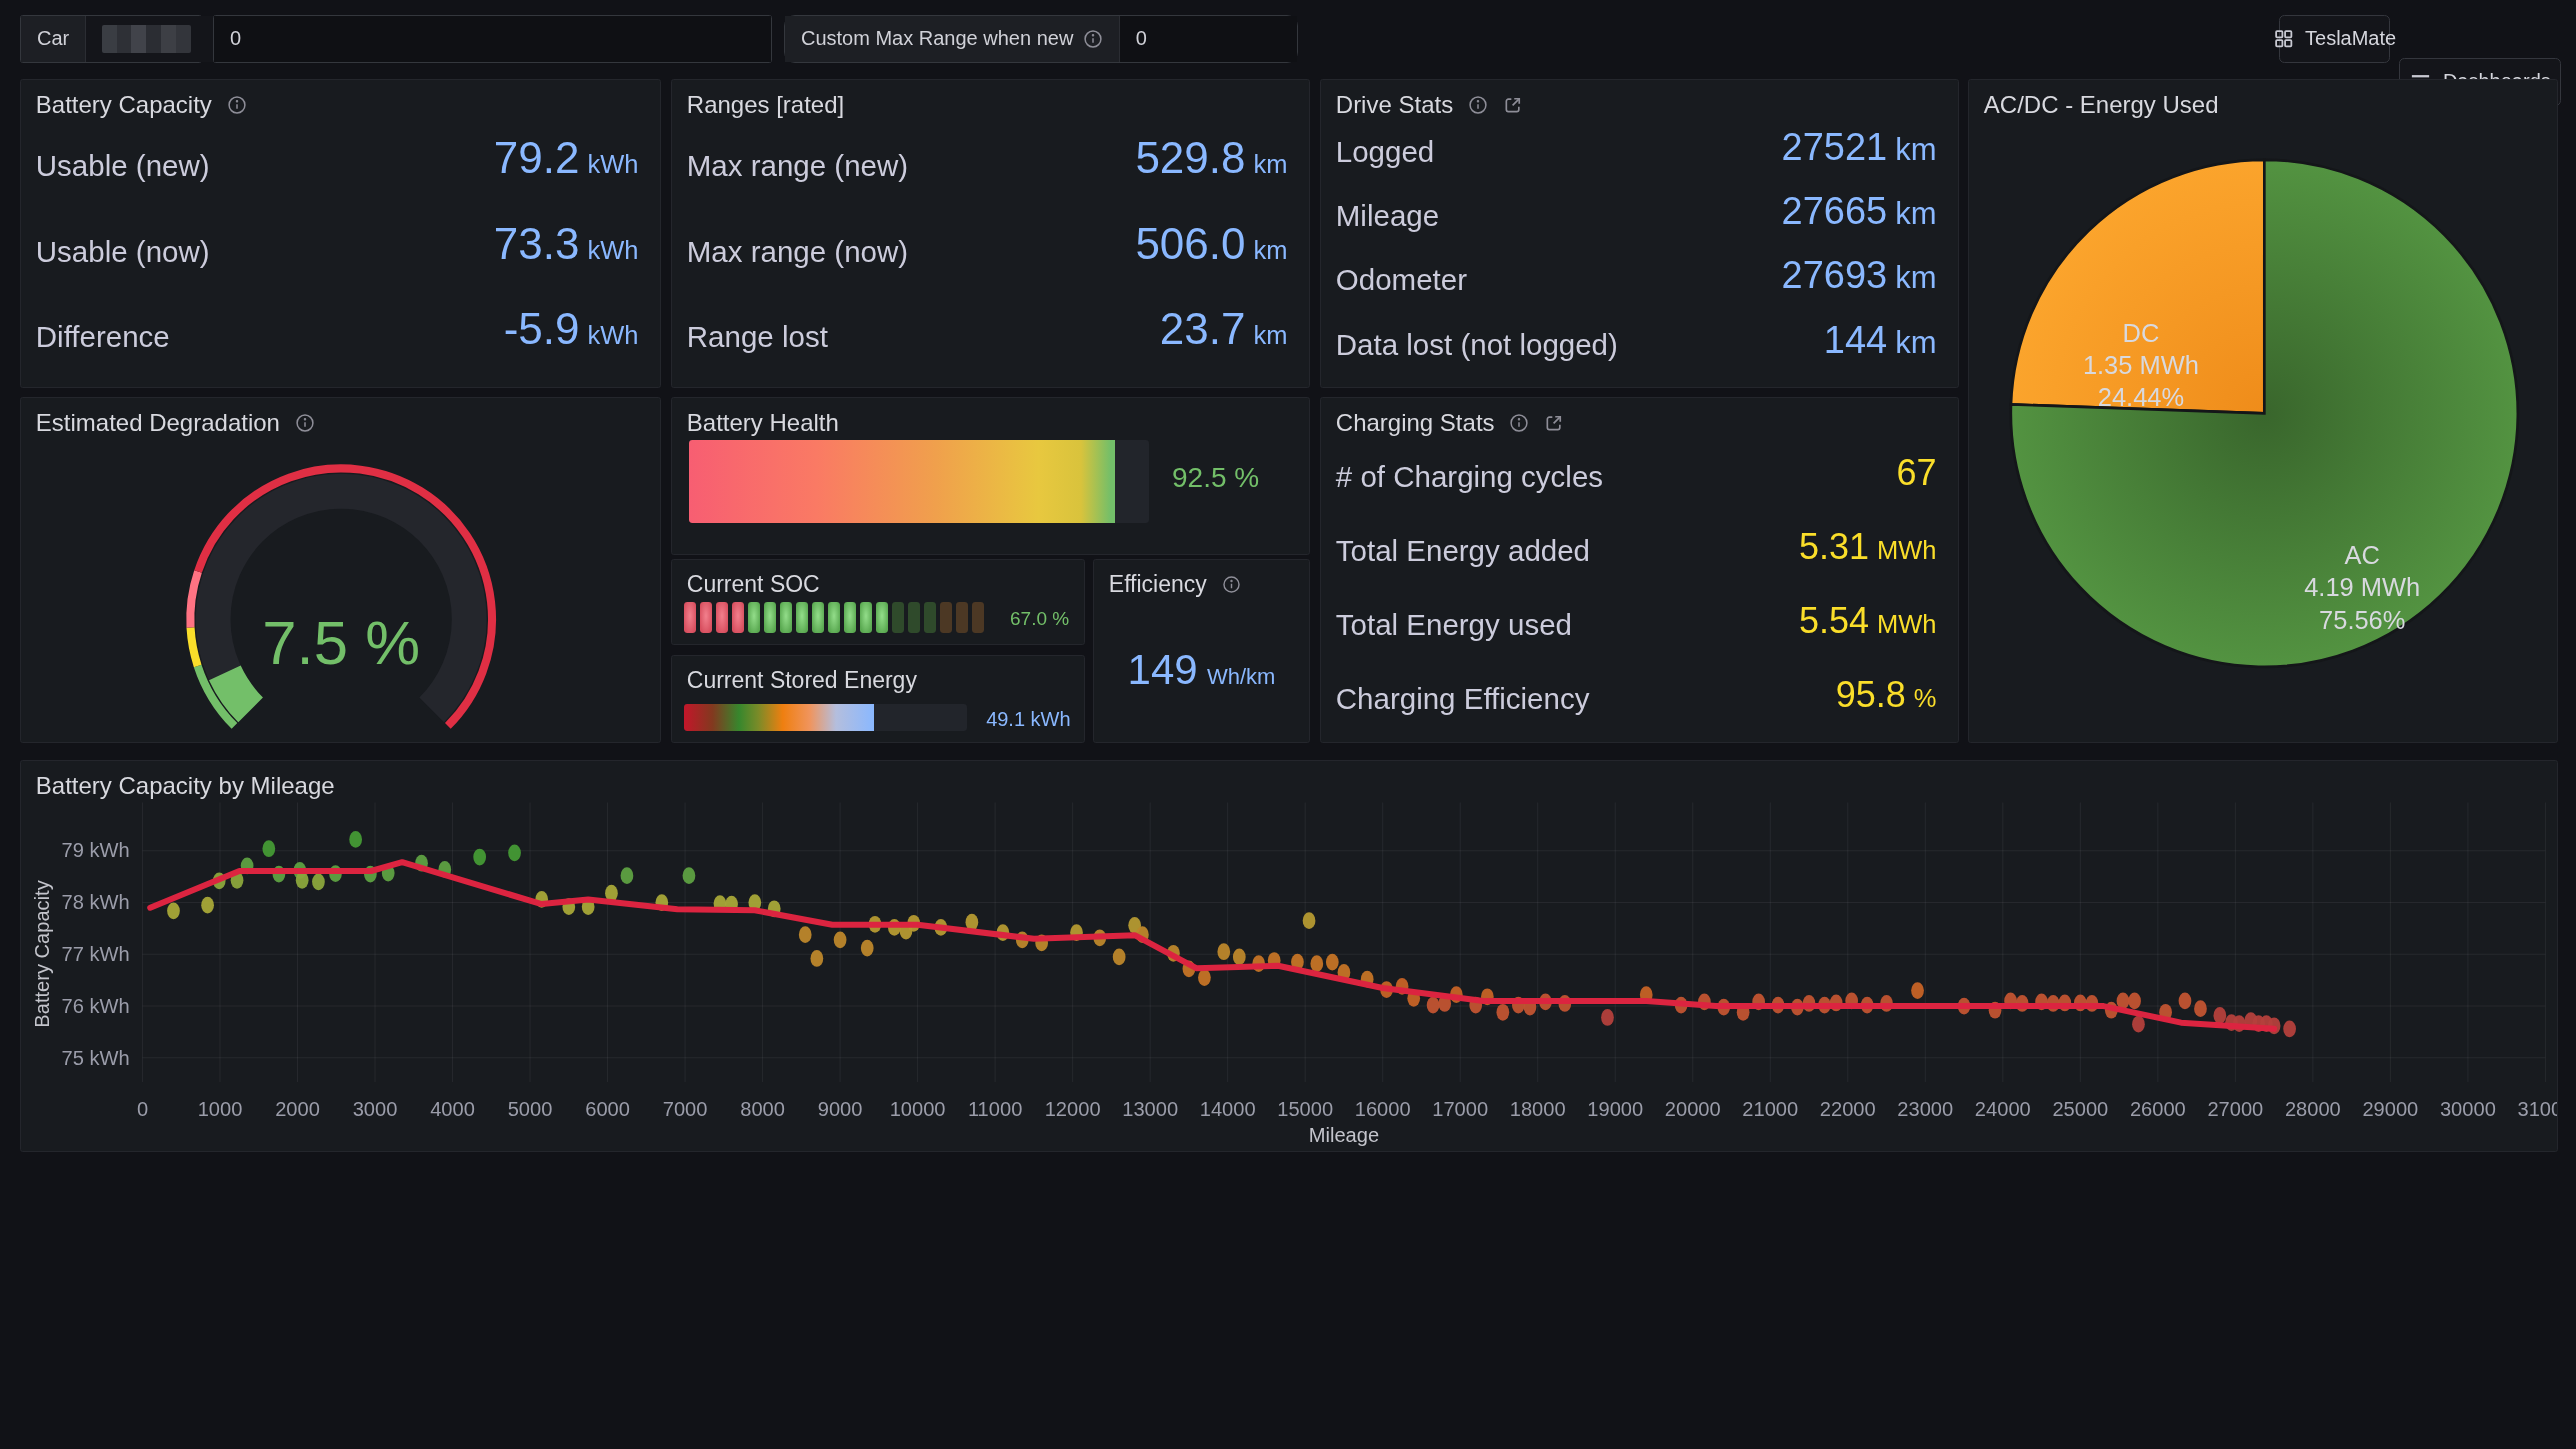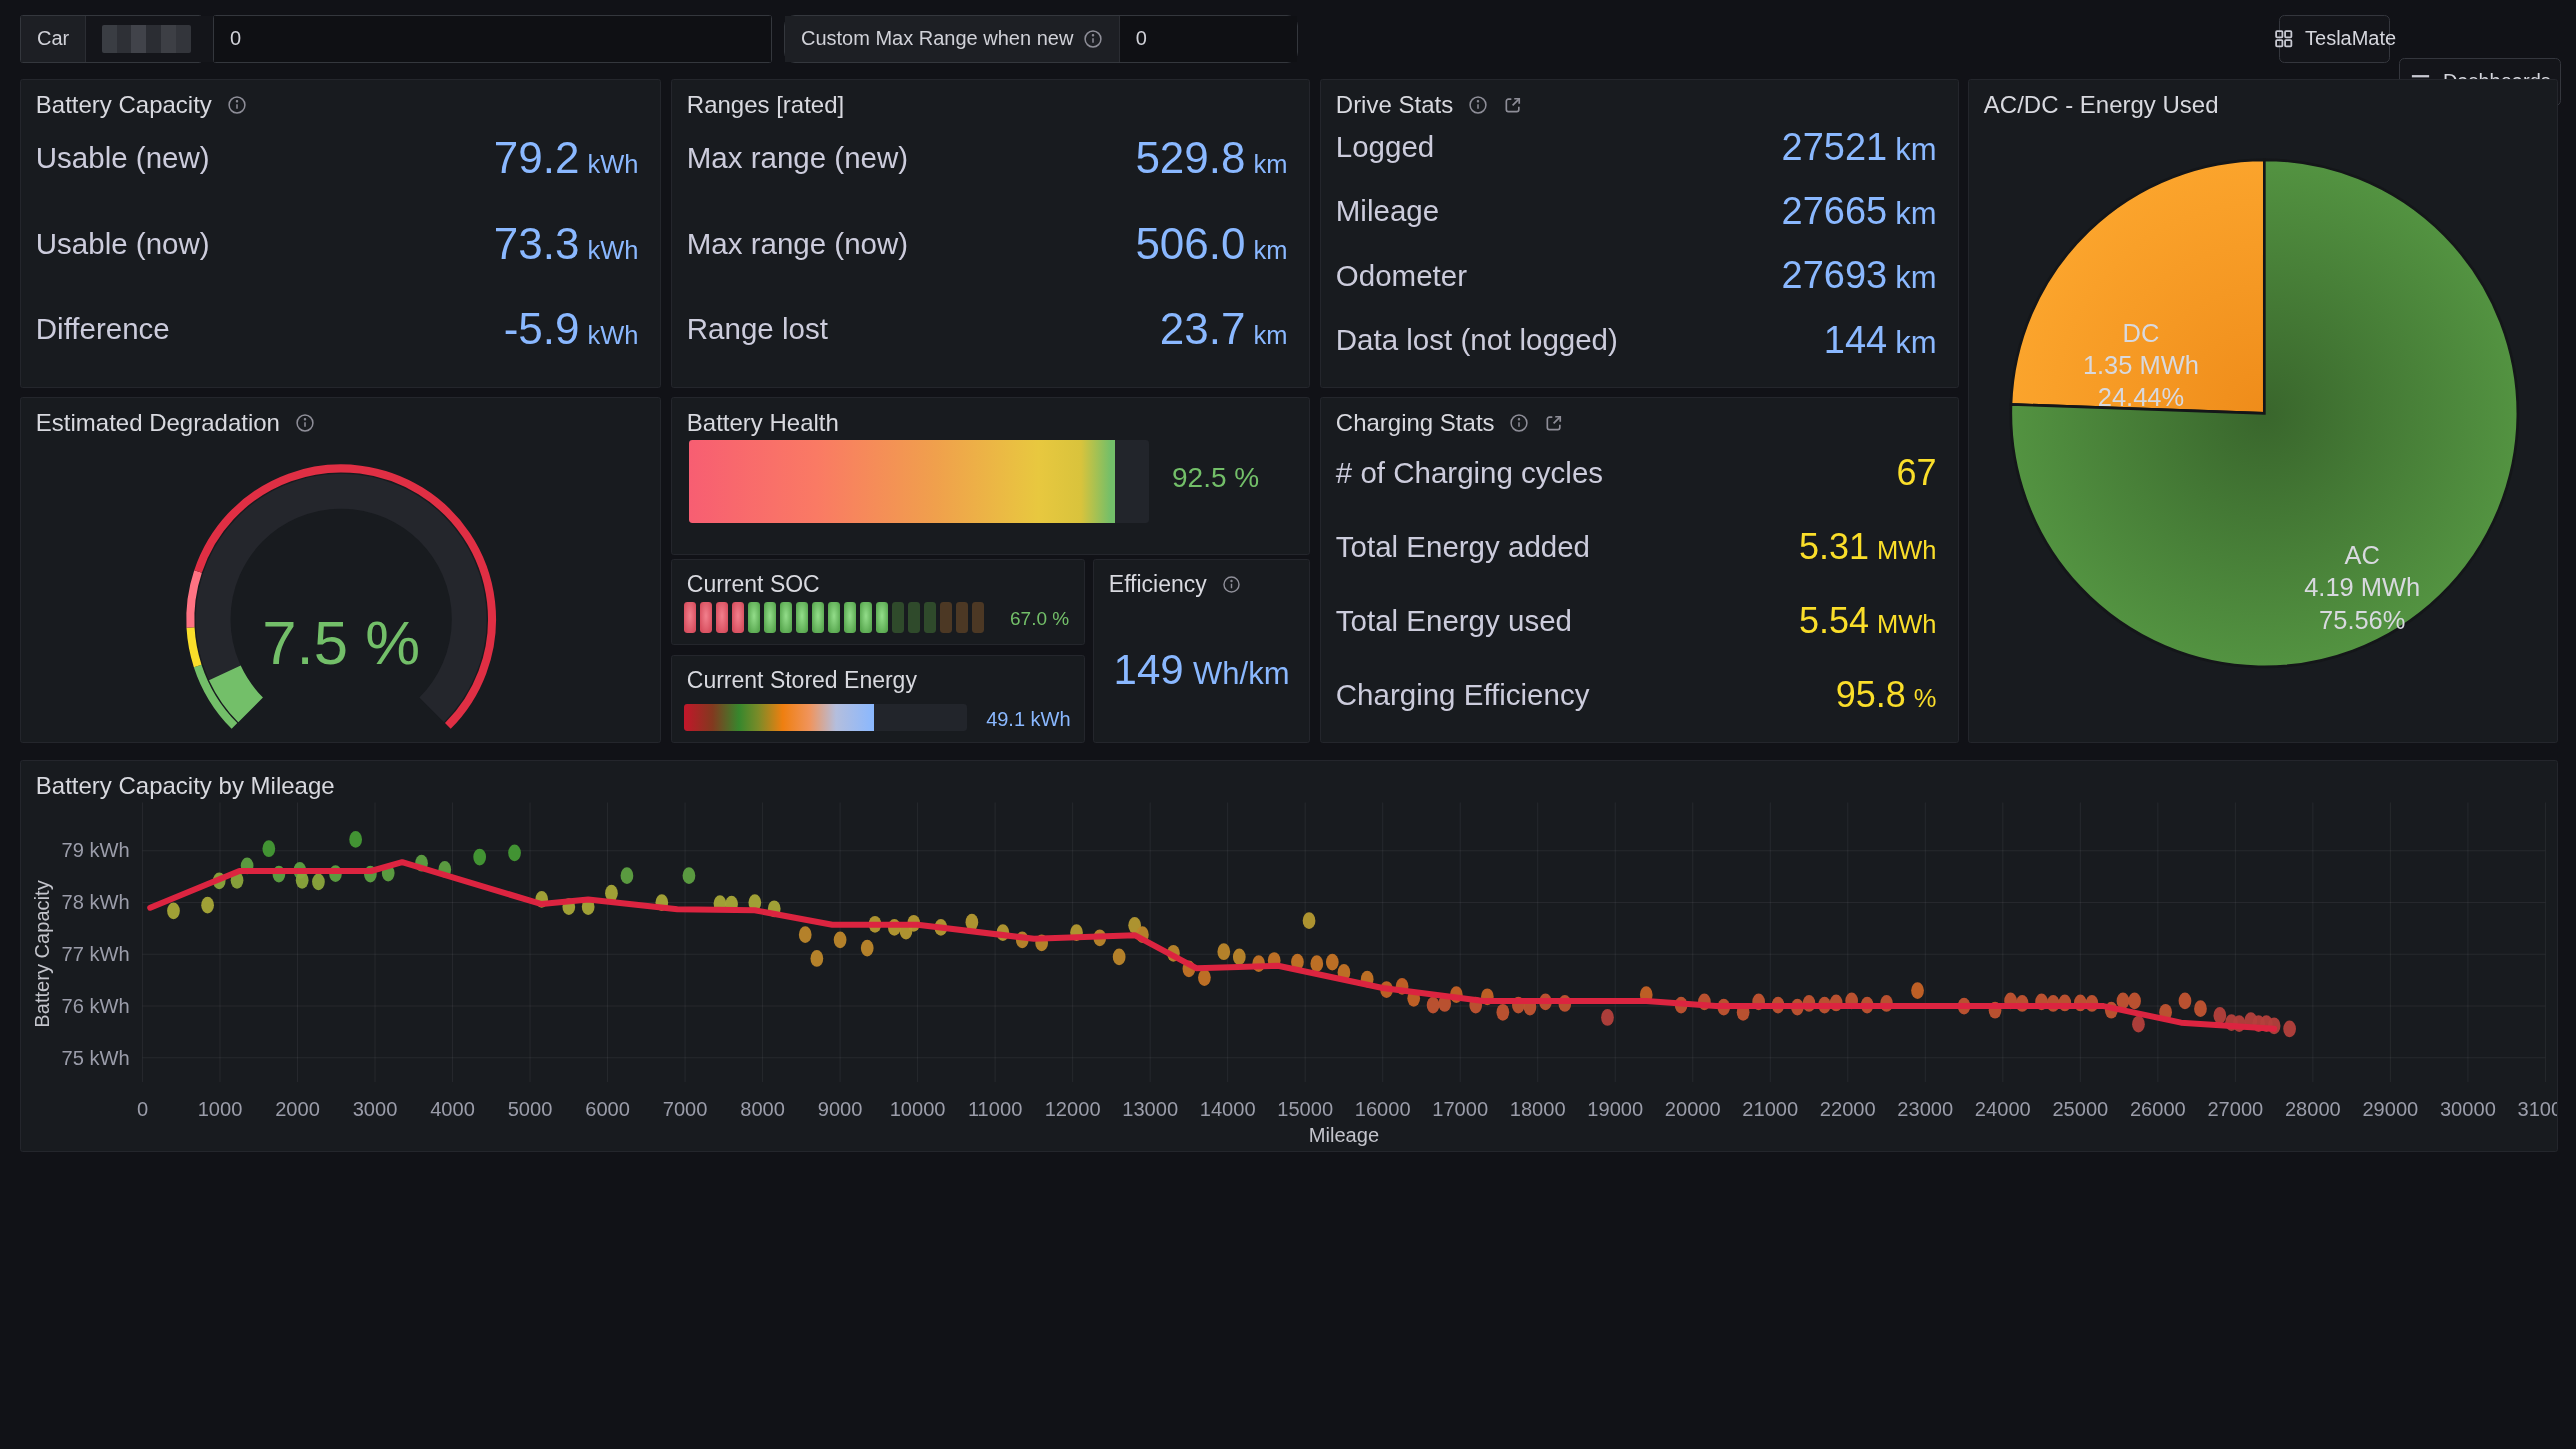--- a/index.html
+++ b/index.html
@@ -18,21 +18,21 @@
   .car-blur{width:89px;height:28px;border-radius:2px;filter:blur(0.7px);
     background:
       repeating-linear-gradient(90deg,#3a3d43 0 14.8px,#2e3036 14.8px 29.5px,#41434a 29.5px 44px,#2b2d33 44px 59px,#3d3f45 59px 74px,#33353b 74px 89px);}
   .car-caret{margin-left:19px;color:#9d9da8;}
   .tb-btn{position:absolute;top:14.8px;height:48px;border:0.7px solid #34363d;border-radius:5.4px;
     display:flex;align-items:center;justify-content:center;gap:10.7px;font-size:20px;font-weight:500;
     color:#d5d6dd;background:#14151a;box-sizing:border-box;cursor:pointer;}
   
   .stat-rows{position:absolute;left:14.8px;right:21.5px;top:35px;bottom:14.8px;
     display:flex;flex-direction:column;justify-content:space-around;}
-  .stat-row{display:flex;justify-content:space-between;align-items:center;}
+  .stat-row{display:flex;justify-content:space-between;align-items:flex-end;}
   .stat-label{font-size:29.5px;color:#ccccdc;}
   .stat-value{display:flex;align-items:baseline;gap:8px;font-weight:500;}
   .blue .stat-value{color:#8ab8ff;}
   .yellow .stat-value{color:#fade2a;}
   .stat-value .num{font-size:44px;}
   .stat-value .unit{font-size:25.5px;font-weight:400;}
   .drive .stat-value .num{font-size:38px;}
   .drive .stat-value .unit{font-size:31px;}
   .charging .stat-value .num{font-size:36px;}
   .charging .stat-value .unit{font-size:25.5px;}
@@ -321,21 +321,21 @@
     <span class="icon">
       <svg width="19" height="19" viewBox="0 0 24 24" fill="none" stroke="currentColor" stroke-width="1.8">
           <circle cx="12" cy="12" r="9.5"></circle>
           <line x1="12" y1="11" x2="12" y2="16.6"></line>
           <circle cx="12" cy="7.6" r="0.6" fill="currentColor"></circle>
         </svg>
     </span>
   </div>
   <div class="big-center" style="top:86px;">
     <span style="font-size:42px;">149</span>
-    <span style="font-size:31px;font-weight:400;">Wh/km</span>
+    <span style="font-size:22px;font-weight:400;">Wh/km</span>
   </div>
 </div>
 
 <div class="panel charging" style="left:1320px;top:397px;width:639px;height:346px;">
   <div class="panel-title">
     <span>Charging Stats</span>
     <span class="icon">
       <svg width="20" height="20" viewBox="0 0 24 24" fill="none" stroke="currentColor" stroke-width="1.8">
           <circle cx="12" cy="12" r="9.5"></circle>
           <line x1="12" y1="11" x2="12" y2="16.6"></line>

